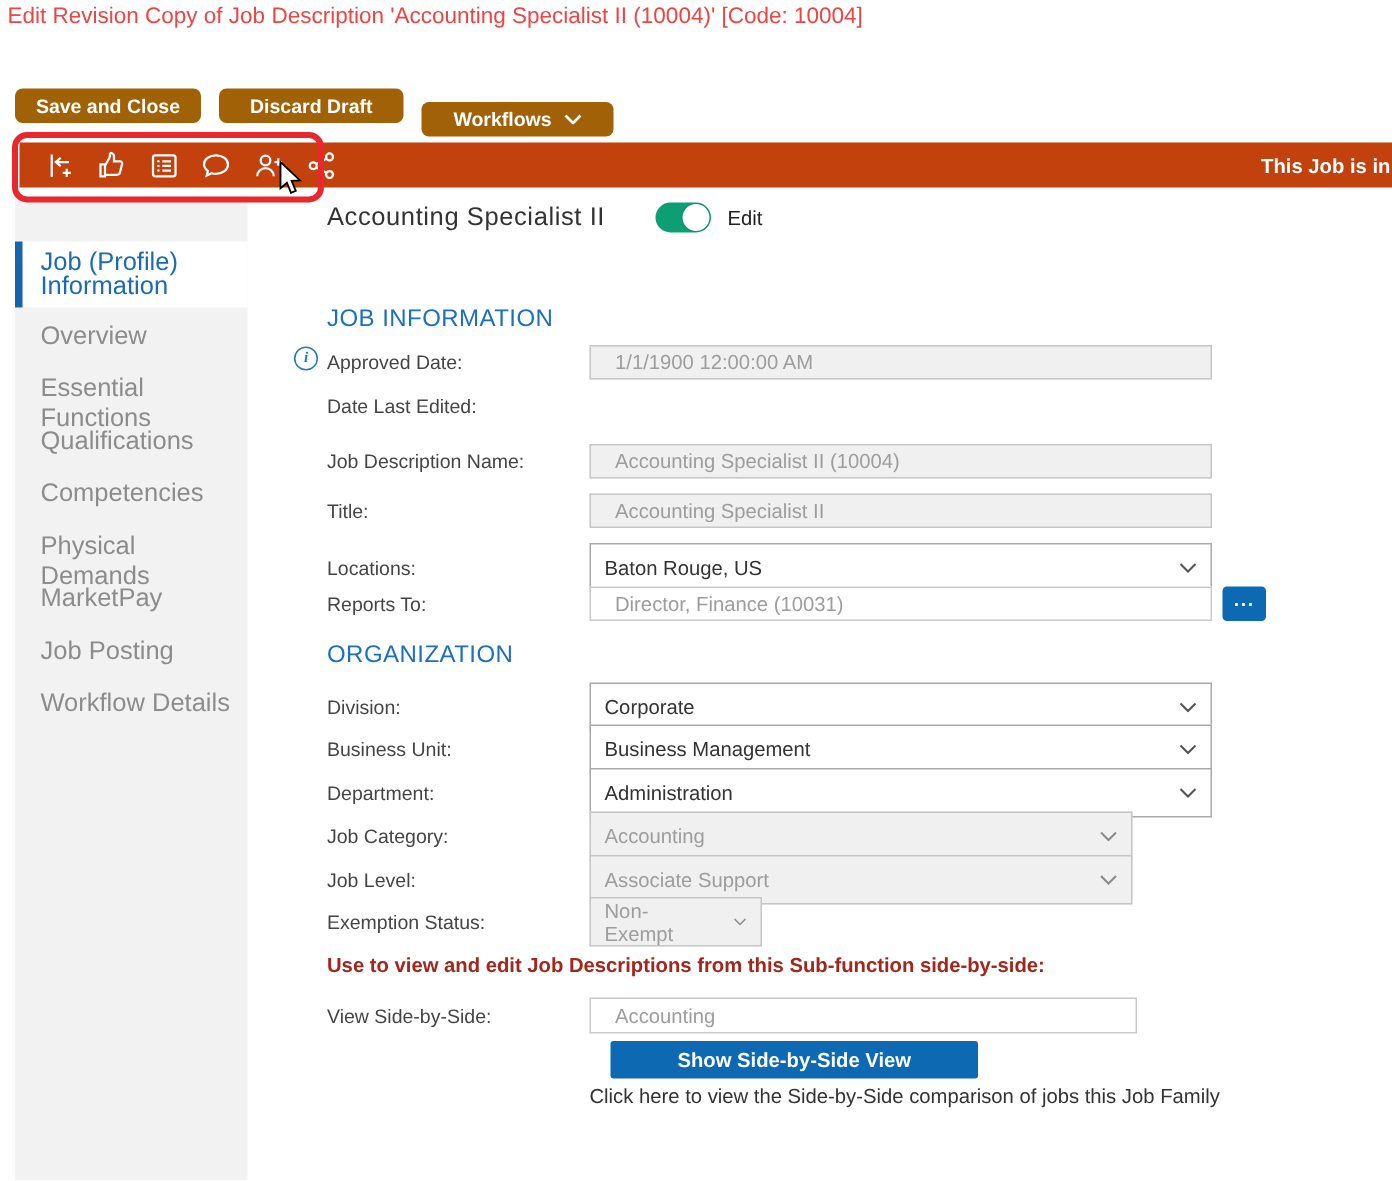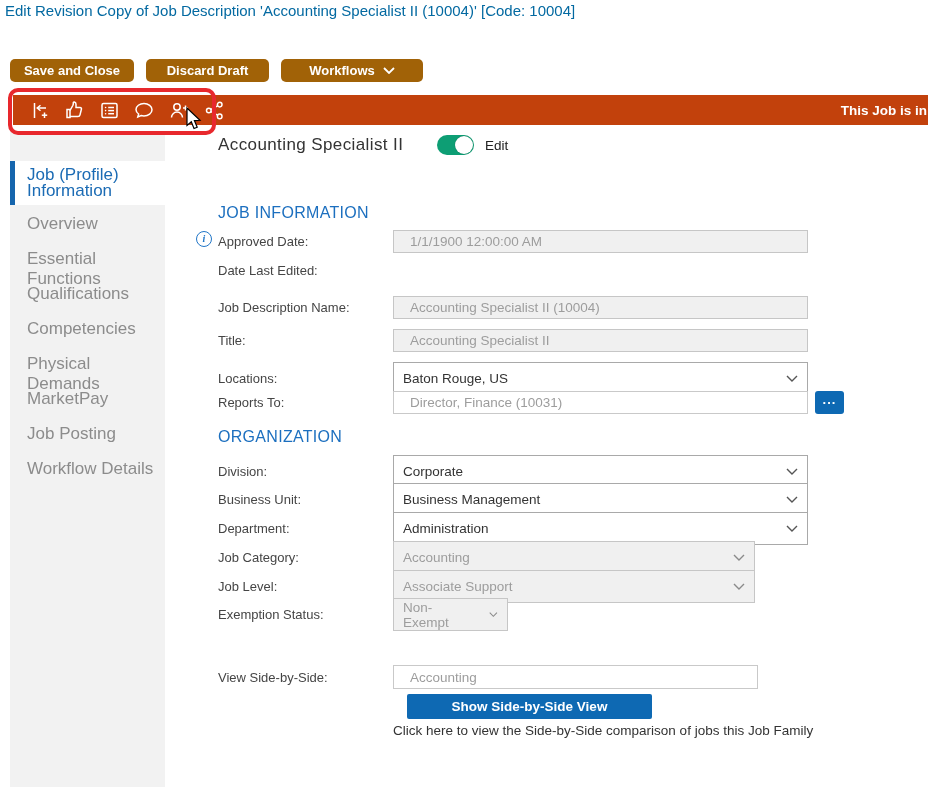--- a/index.html
+++ b/index.html
@@ -1,26 +1,26 @@
 <!DOCTYPE html>
 <html><head>
 <meta charset="utf-8">
 <style>
   html,body{margin:0;padding:0;background:#fff;}
   .screen{position:relative;width:928px;height:787px;background:#fff;overflow:hidden;
           font-family:"Liberation Sans",sans-serif;-webkit-font-smoothing:antialiased;}
 
-  .page-title{position:absolute;left:5px;top:2px;font-size:15px;color:#0369a1;white-space:nowrap;}
+  .page-title{position:absolute;left:5px;top:2px;font-size:15px;color:#ef4444;white-space:nowrap;}
 
   
   .btn-row{position:absolute;left:10px;top:59px;display:flex;gap:12px;}
   .btn{height:23px;background:#a16207;color:#fff;font-weight:bold;font-size:13px;
        border:none;border-radius:5px;display:flex;align-items:center;justify-content:center;
        padding:0 10px;box-sizing:border-box;cursor:pointer;font-family:inherit;}
-  .btn.w1{width:124px}.btn.w2{width:123px}.btn.w3{width:142px;gap:8px;}
+  .btn.w1{width:124px}.btn.w2{width:123px}.btn.w3{width:128px;gap:8px;margin-top:9px;}
   .btn svg{display:block}
 
   
   .green-bar{position:absolute;left:13px;right:0;top:95px;height:30px;background:#c2410c;
              display:flex;align-items:center;padding-left:15px;box-sizing:border-box;}
   .gicons{display:flex;align-items:center;gap:13px;}
   .gicon{width:22px;height:22px;display:flex;align-items:center;justify-content:center;cursor:pointer;}
   .status-msg{margin-left:auto;color:#fff;font-weight:bold;font-size:13.5px;white-space:nowrap;padding-right:1px;}
 
   .red-box{position:absolute;left:8px;top:88px;width:200px;height:39px;border:4px solid #E8282D;
@@ -242,20 +242,21 @@
   <div class="frow" style="top:598px">
     <span class="flabel">Exemption Status:</span>
     <div class="sel dis small">
       <span>Non-Exempt</span>
       <svg width="12" height="7" viewBox="0 0 12 7">
           <polyline points="1,1 6,6 11,1" fill="none" stroke="#8a8a8a" stroke-width="1.4"></polyline>
         </svg>
     </div>
   </div>
 
+  <div class="red-note">Use to view and edit Job Descriptions from this Sub-function side-by-side:</div>
 
   <div class="frow" style="top:665px">
     <span class="flabel">View Side-by-Side:</span>
     <input class="txt wt" value="Accounting" style="">
   </div>
   <button class="show-btn">Show Side-by-Side View</button>
   <div class="sbs-note">Click here to view the Side-by-Side comparison of jobs this Job Family</div>
 
   <svg class="cursor" width="17" height="25" viewBox="0 0 17 25">
     <path d="M2 1 L2 18.5 L6.3 14.8 L9 21.5 L12.2 20.2 L9.4 13.6 L15 13.3 Z" fill="#fff" stroke="#000" stroke-width="1.2"></path>

